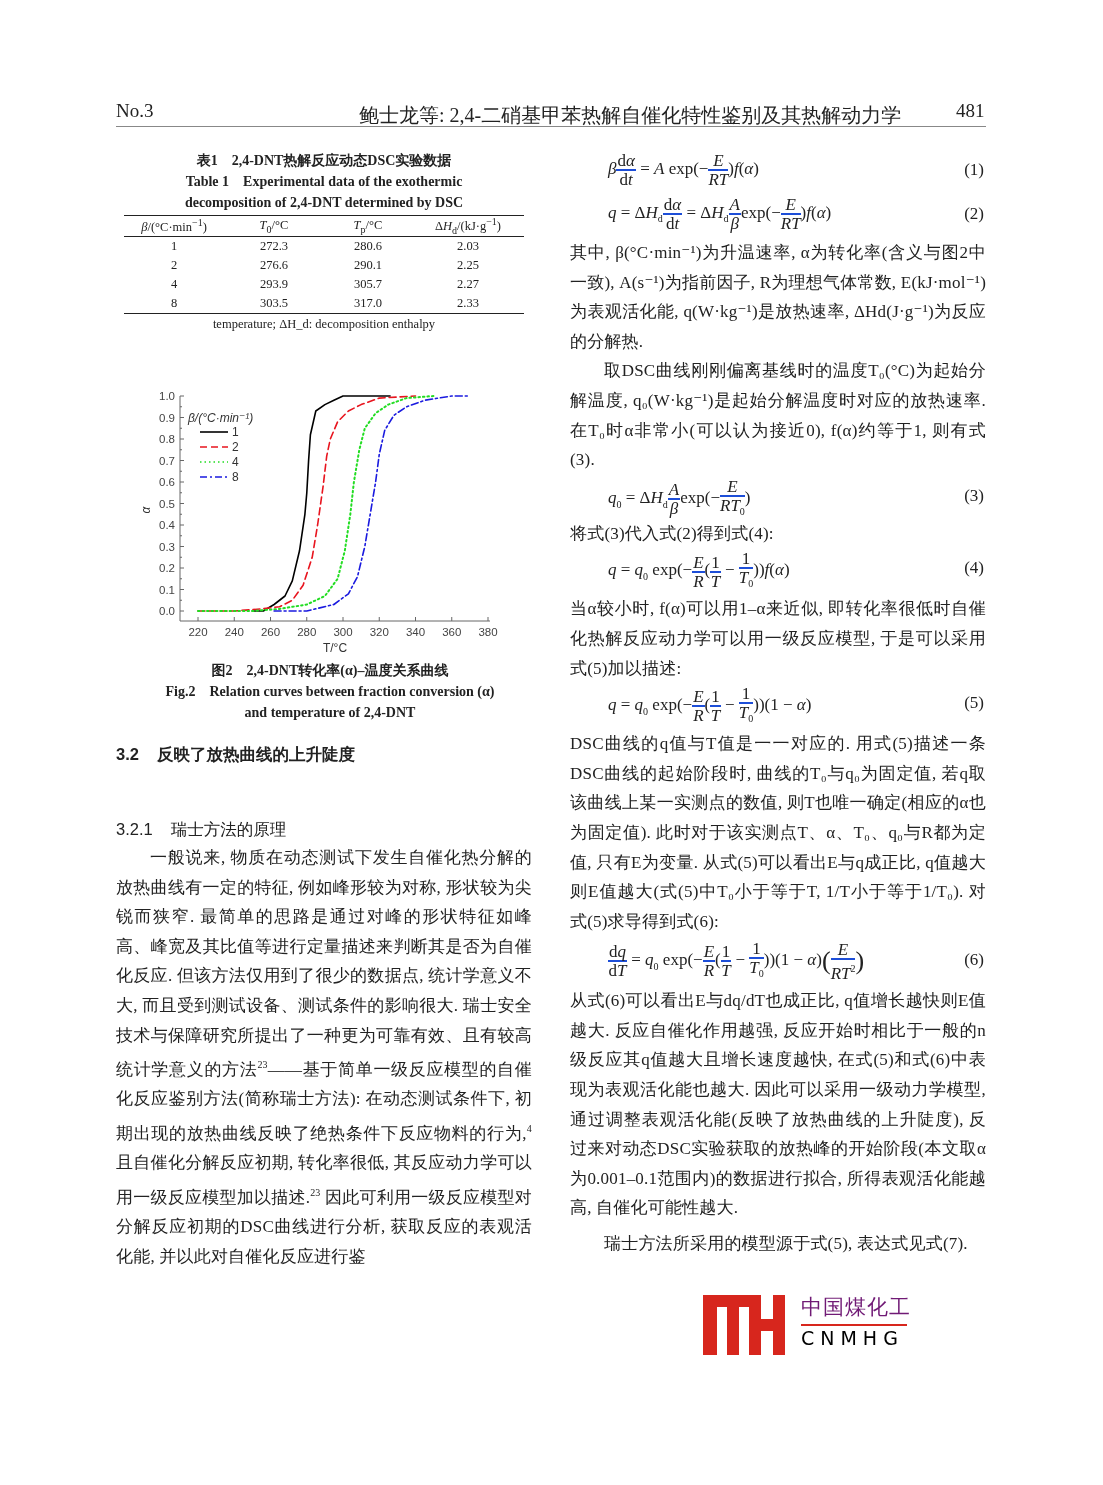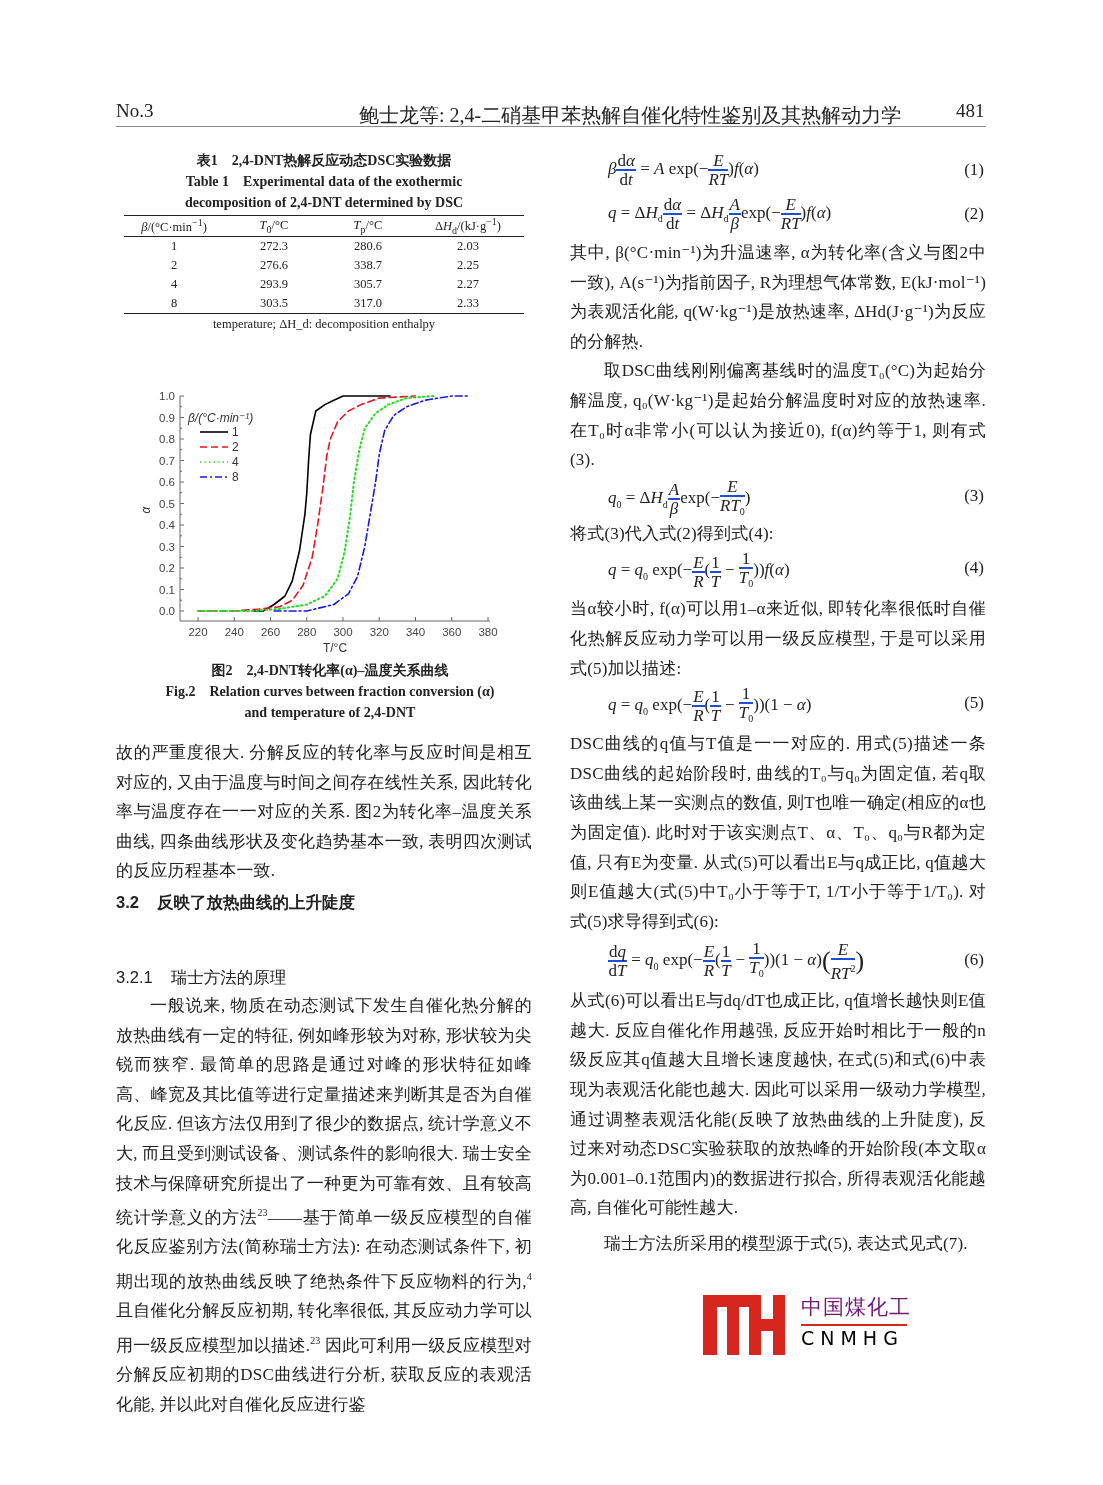--- a/index.html
+++ b/index.html
@@ -63,21 +63,21 @@
     <tbody>
       <tr>
         <td>1</td>
         <td>272.3</td>
         <td>280.6</td>
         <td>2.03</td>
       </tr>
       <tr>
         <td>2</td>
         <td>276.6</td>
-        <td>338.7</td>
+        <td>290.1</td>
         <td>2.25</td>
       </tr>
       <tr>
         <td>4</td>
         <td>293.9</td>
         <td>305.7</td>
         <td>2.27</td>
       </tr>
       <tr>
         <td>8</td>
@@ -171,21 +171,20 @@
     </g>
 </svg>
 
 <div class="abs" style="left:120px; top:660px; width:420px;">
   <div class="cap">图2　2,4-DNT转化率(α)–温度关系曲线</div>
   <div class="cap">Fig.2　Relation curves between fraction conversion (α)</div>
   <div class="cap">and temperature of 2,4-DNT</div>
 </div>
 
 <div class="abs" style="left:116px; top:738px; width:416px;">
-  <div class="para">故的严重度很大. 分解反应的转化率与反应时间是相互对应的, 又由于温度与时间之间存在线性关系, 因此转化率与温度存在一一对应的关系. 图2为转化率–温度关系曲线, 四条曲线形状及变化趋势基本一致, 表明四次测试的反应历程基本一致.</div>
   <div class="sec" style="margin-top:3px; line-height:26px;">
     <b>3.2</b><span style="display:inline-block;width:18px;"></span><b>反映了放热曲线的上升陡度</b>
   </div>
   <div class="sec" style="line-height:28px;">
     <span>3.2.1</span><span style="display:inline-block;width:18px;"></span><span>瑞士方法的原理</span>
   </div>
   <div class="para indent">
     <span>一般说来, 物质在动态测试下发生自催化热分解的放热曲线有一定的特征, 例如峰形较为对称, 形状较为尖锐而狭窄. 最简单的思路是通过对峰的形状特征如峰高、峰宽及其比值等进行定量描述来判断其是否为自催化反应. 但该方法仅用到了很少的数据点, 统计学意义不大, 而且受到测试设备、测试条件的影响很大. 瑞士安全技术与保障研究所提出了一种更为可靠有效、且有较高统计学意义的方法</span><sup>23</sup><span>——基于简单一级反应模型的自催化反应鉴别方法(简称瑞士方法): 在动态测试条件下, 初期出现的放热曲线反映了绝热条件下反应物料的行为,</span><sup>4</sup><span> 且自催化分解反应初期, 转化率很低, 其反应动力学可以用一级反应模型加以描述.</span><sup>23</sup><span> 因此可利用一级反应模型对分解反应初期的DSC曲线进行分析, 获取反应的表观活化能, 并以此对自催化反应进行鉴</span>
   </div>
 </div>

